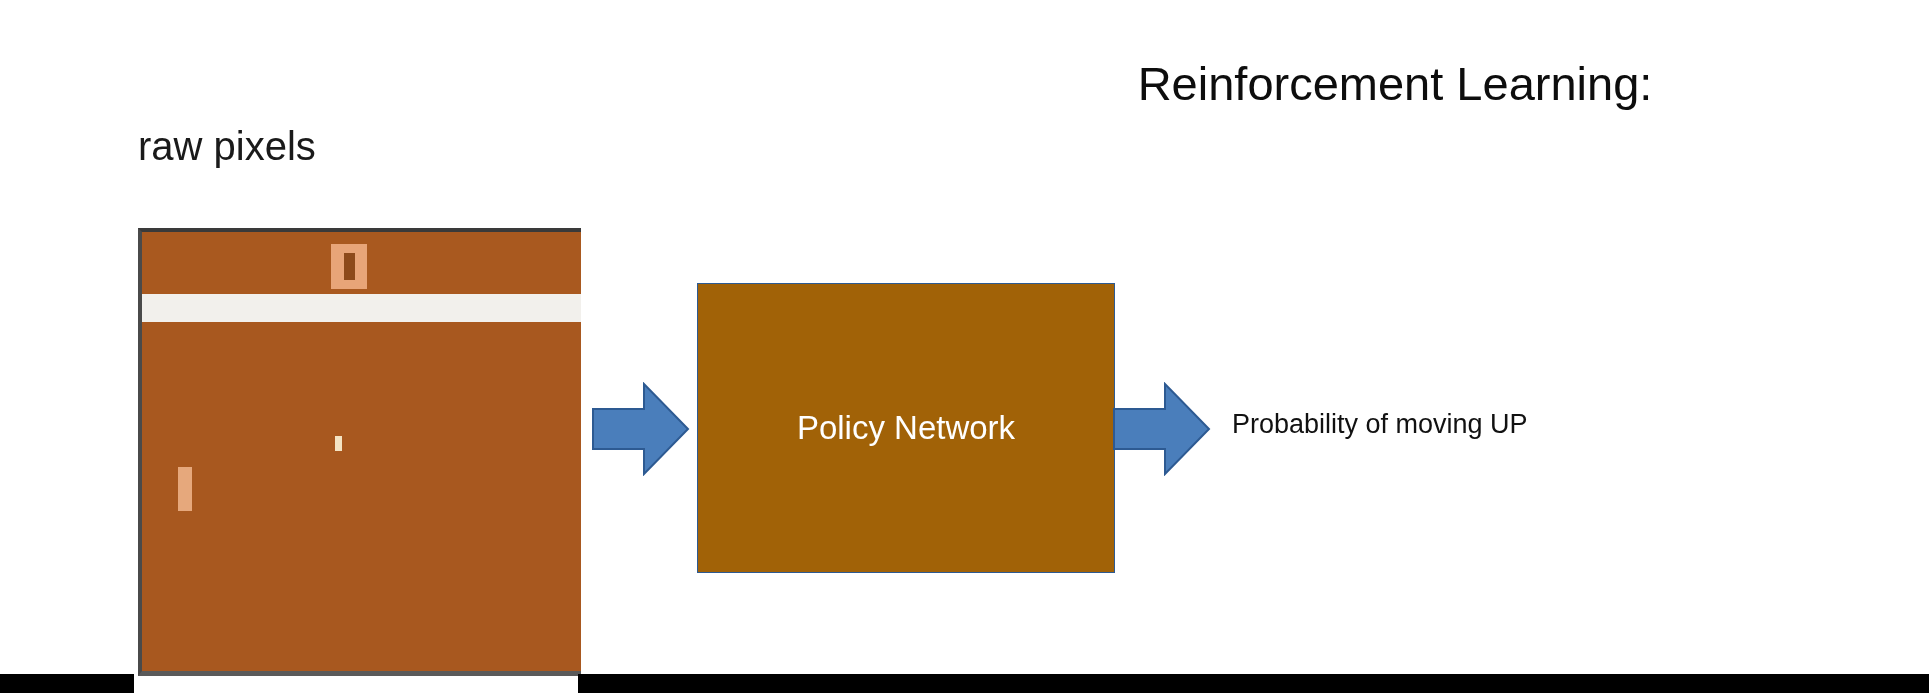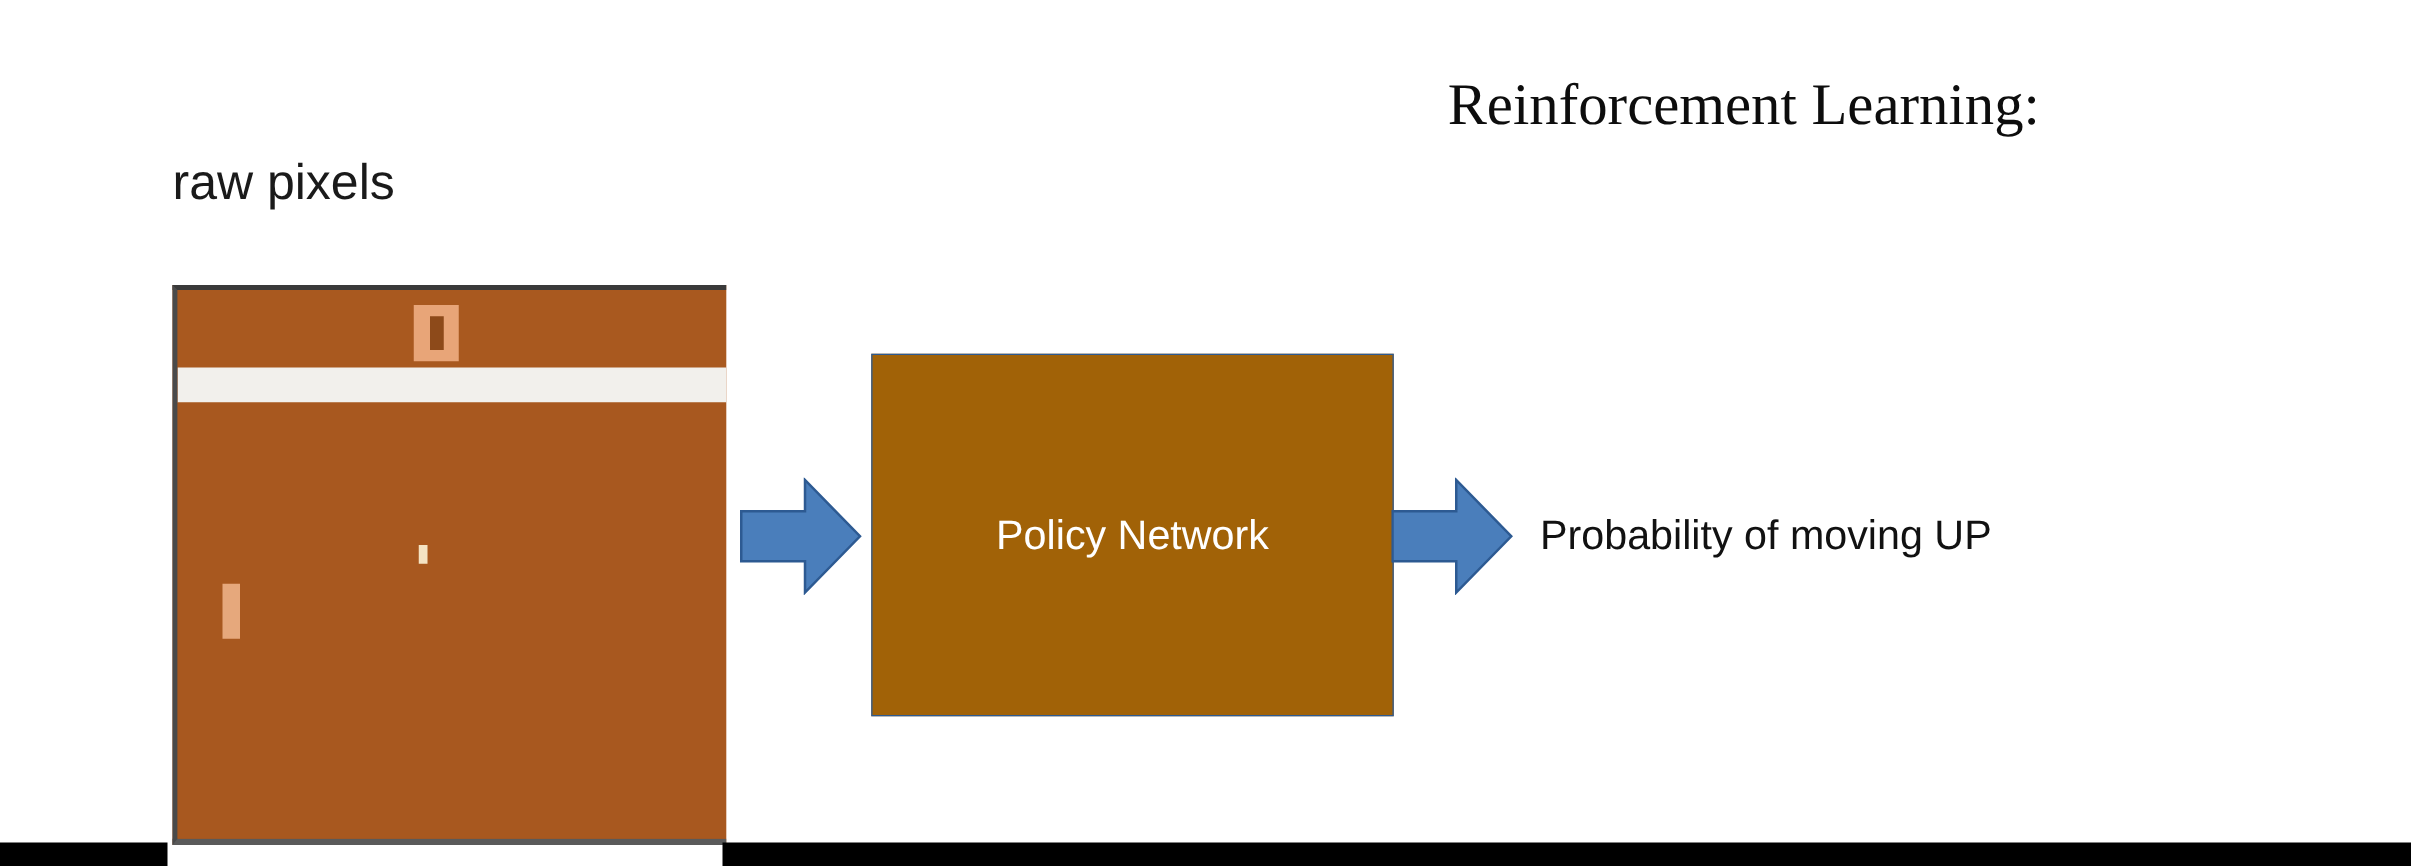--- a/index.html
+++ b/index.html
@@ -139,21 +139,21 @@
     font-size: 33px;
     font-family: "Liberation Sans", sans-serif;
     white-space: nowrap;
   }
 
   
   #output-label {
     position: absolute;
     left: 1232px;
     top: 409px;
-    font-size: 33px;
+    font-size: 27px;
     color: #111111;
     font-family: "Liberation Sans", sans-serif;
     white-space: nowrap;
   }
 
   
   #rl-heading {
     position: absolute;
     left: 860px;
     top: 55px;
@@ -161,21 +161,20 @@
     text-align: center;
     color: #0d0d0d;
     font-size: 47px;
     line-height: 1.25;
     font-family: "Liberation Sans", sans-serif;
     font-weight: 400;
   }
   #rl-heading .line {
     display: block;
     white-space: nowrap;
-    font-family: Liberation Serif, serif;
   }
   #rl-heading .line-2 {
     letter-spacing: -0.2px;
   }
 
   
   .bottom-bar {
     position: absolute;
     bottom: 0;
     height: 19px;

